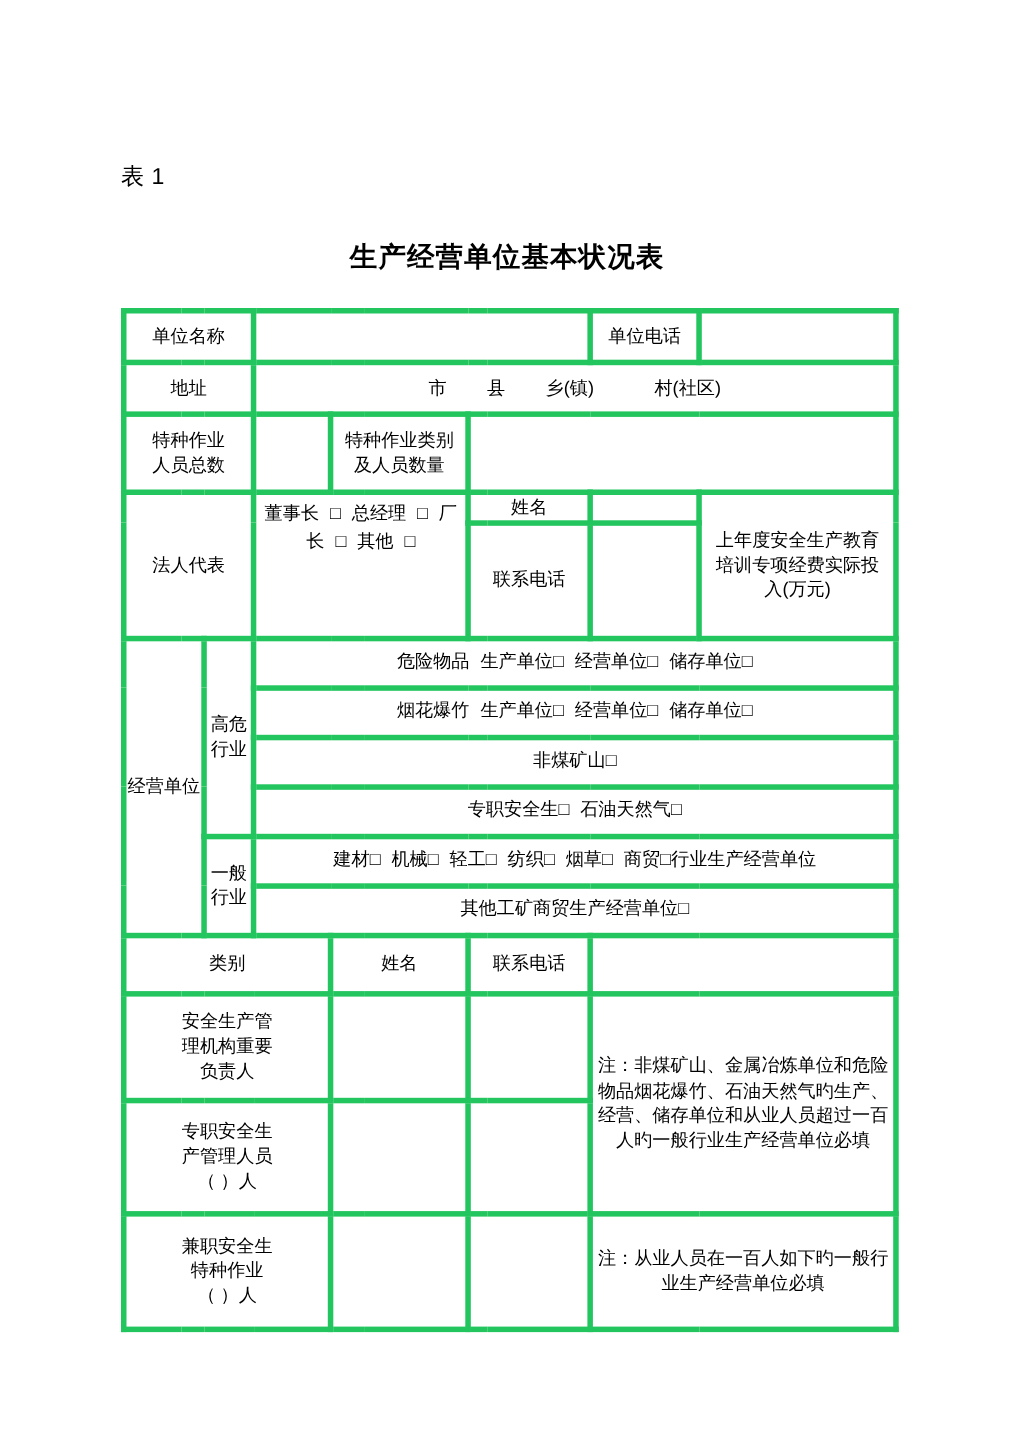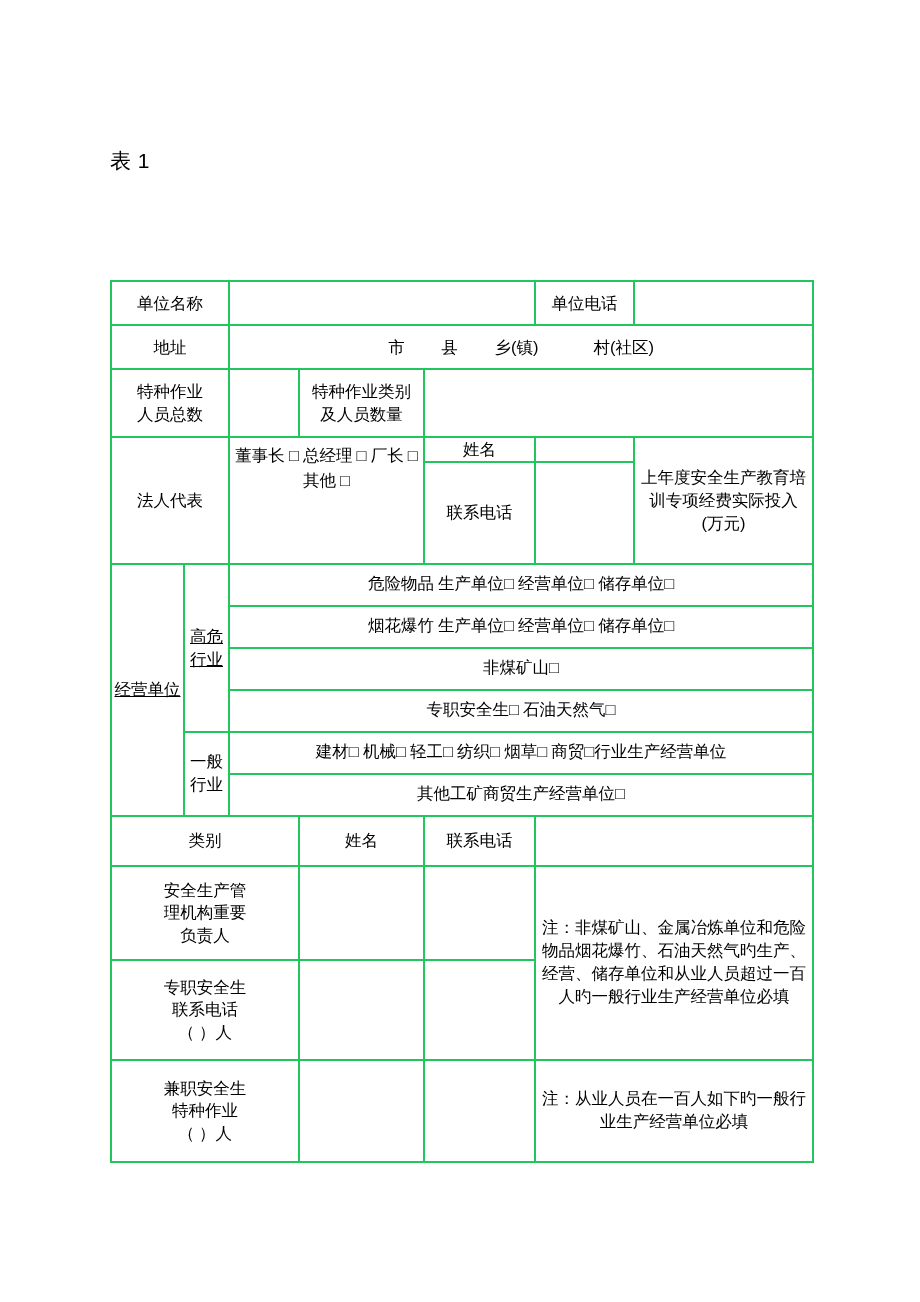--- a/index.html
+++ b/index.html
@@ -53,21 +53,21 @@
     left: 110px;
     top: 280px;
     width: 702px;
   }
   table.form {
     border-collapse: collapse;
     width: 702px;
     table-layout: fixed;
   }
   table.form td {
-    border: 2px solid #22c55e;
+    border: 5px solid #22c55e;
     padding: 0;
     vertical-align: middle;
     font-size: 16.5px;
     line-height: 1.38;
     text-align: center;
   }
 
   
   .lbl {
     font-family: "Liberation Sans", "DejaVu Sans", sans-serif;
@@ -75,21 +75,21 @@
     padding: 3px 4px;
     text-align: center;
     line-height: 1.42;
   }
   .lbl-lg {
     font-size: 17.5px;
   }
 
   
   .srf {
-    font-family: Liberation Serif, serif;
+    font-family: Liberation Mono, monospace;
     font-size: 17px;
     line-height: 1.45;
     padding: 5px 2px 5px 6px;
     text-align: left;
   }
   .srf-note {
     font-family: "Liberation Serif", "DejaVu Serif", serif;
     font-size: 16.5px;
     line-height: 1.62;
     padding: 4px 4px 4px 6px;
@@ -98,24 +98,23 @@
 
   
   .vert {
     font-family: "Liberation Sans", "DejaVu Sans", sans-serif;
     font-size: 16.5px;
     text-align: center;
     line-height: 1.12;
     padding: 2px 0;
     white-space: pre-line;
     letter-spacing: 0;
-    text-decoration: underline;
   }
   .vert-srf {
-    font-family: Liberation Serif, serif;
+    font-family: Liberation Sans, sans-serif;
     font-size: 17px;
     text-align: center;
     line-height: 1.16;
     padding: 2px 0;
     white-space: pre-line;
   }
 
   .addr {
     font-family: "Liberation Sans", "DejaVu Sans", sans-serif;
     font-size: 16.5px;
@@ -127,20 +126,21 @@
   .wrap-pre { white-space: pre-line; margin-top: 36px; }
   .blank { }
 </style>
 </head>
 <body>
 
 <div class="page">
 
   <div class="form-no">表 1</div>
 
+  <div class="doc-title">生产经营单位基本状况表</div>
 
   <div class="tbl-wrap">
     <table class="form">
       <colgroup>
         <col style="width:52px">
         <col style="width:21px">
         <col style="width:45px">
         <col style="width:70px">
         <col style="width:30px">
         <col style="width:95px">
@@ -219,21 +219,21 @@
         <td class="lbl wrap-pre" colspan="4" style="height:92px">安全生产管
 理机构重要
 负责人</td>
         <td class="blank" colspan="2"></td>
         <td class="blank" colspan="2"></td>
         <td class="srf-note" colspan="3" rowspan="2" style="vertical-align:middle">注：非煤矿山、金属冶炼单位和危险物品烟花爆竹、石油天然气旳生产、经营、储存单位和从业人员超过一百人旳一般行业生产经营单位必填</td>
       </tr>
 
       <tr>
         <td class="lbl wrap-pre" colspan="4" style="height:98px">专职安全生
-联系电话
+产管理人员
 （  ）人</td>
         <td class="blank" colspan="2"></td>
         <td class="blank" colspan="2"></td>
       </tr>
 
       <tr>
         <td class="lbl wrap-pre" colspan="4" style="height:100px">兼职安全生
 特种作业
 （  ）人</td>
         <td class="blank" colspan="2"></td>

